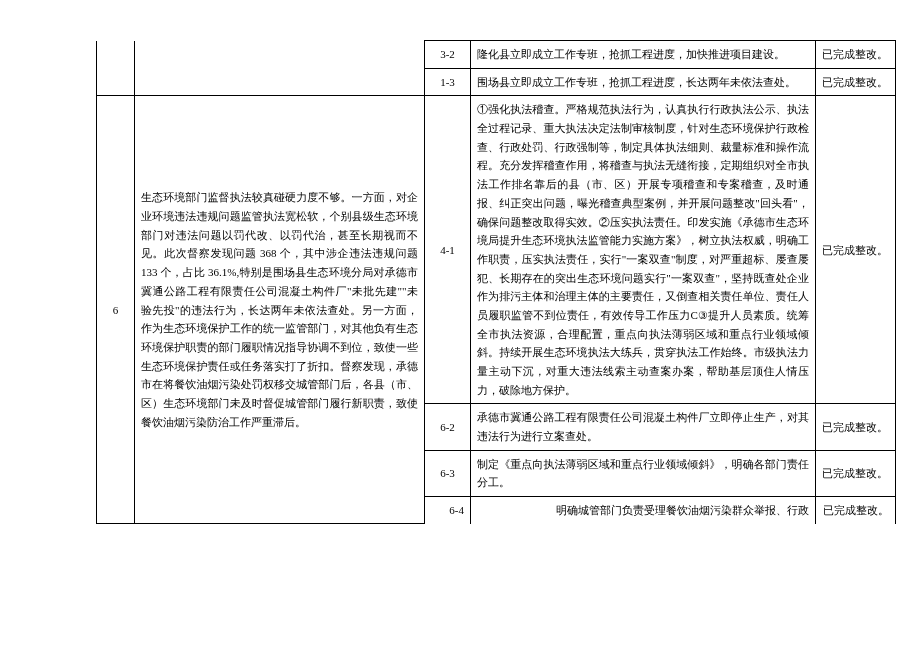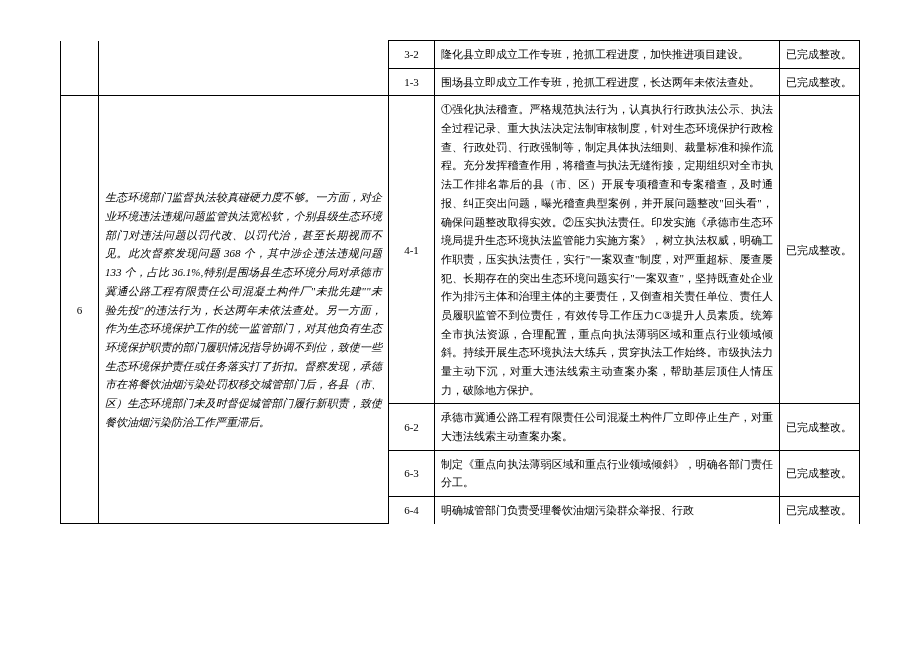--- a/index.html
+++ b/index.html
@@ -12,57 +12,58 @@
       font-size: 12px;
       background: #fff;
       padding: 40px 60px 20px 60px;
       width: 920px;
       height: 651px;
     }
     table {
       border-collapse: collapse;
       width: 100%;
       table-layout: fixed;
+      margin-left: 36px;
     }
     td {
       border: 1px solid #000;
       padding: 4px 6px;
       vertical-align: middle;
       line-height: 1.7;
       font-size: 11px;
     }
     .col-num {
       width: 38px;
       text-align: center;
     }
     .col-desc {
       width: 290px;
       text-align: justify;
       text-justify: inter-ideograph;
-      font-style: italic;
     }
     .col-sub {
       width: 46px;
       text-align: center;
     }
     .col-action {
       width: auto;
       text-align: justify;
       text-justify: inter-ideograph;
       font-family: Liberation Serif, serif;
     }
     .col-status {
       width: 80px;
       text-align: left;
     }
     .no-top {
       border-top: none;
     }
     .no-bottom {
       border-bottom: none;
+      text-align: right;
     }
   </style>
 </head>
 <body>
 
 <table>
   <tbody>
 
     <tr>
       <td class="col-num no-top no-bottom" rowspan="2"></td>
@@ -79,21 +80,21 @@
 
     <tr>
       <td class="col-num" rowspan="4">6</td>
       <td class="col-desc" rowspan="4">生态环境部门监督执法较真碰硬力度不够。一方面，对企业环境违法违规问题监管执法宽松软，个别县级生态环境部门对违法问题以罚代改、以罚代治，甚至长期视而不见。此次督察发现问题 368 个，其中涉企违法违规问题 133 个，占比 36.1%,特别是围场县生态环境分局对承德市冀通公路工程有限责任公司混凝土构件厂"未批先建""未验先投"的违法行为，长达两年未依法查处。另一方面，作为生态环境保护工作的统一监管部门，对其他负有生态环境保护职责的部门履职情况指导协调不到位，致使一些生态环境保护责任或任务落实打了折扣。督察发现，承德市在将餐饮油烟污染处罚权移交城管部门后，各县（市、区）生态环境部门未及时督促城管部门履行新职责，致使餐饮油烟污染防治工作严重滞后。</td>
       <td class="col-sub">4-1</td>
       <td class="col-action">①强化执法稽查。严格规范执法行为，认真执行行政执法公示、执法全过程记录、重大执法决定法制审核制度，针对生态环境保护行政检查、行政处罚、行政强制等，制定具体执法细则、裁量标准和操作流程。充分发挥稽查作用，将稽查与执法无缝衔接，定期组织对全市执法工作排名靠后的县（市、区）开展专项稽查和专案稽查，及时通报、纠正突出问题，曝光稽查典型案例，并开展问题整改"回头看"，确保问题整改取得实效。②压实执法责任。印发实施《承德市生态环境局提升生态环境执法监管能力实施方案》，树立执法权威，明确工作职责，压实执法责任，实行"一案双查"制度，对严重超标、屡查屡犯、长期存在的突出生态环境问题实行"一案双查"，坚持既查处企业作为排污主体和治理主体的主要责任，又倒查相关责任单位、责任人员履职监管不到位责任，有效传导工作压力C③提升人员素质。统筹全市执法资源，合理配置，重点向执法薄弱区域和重点行业领域倾斜。持续开展生态环境执法大练兵，贯穿执法工作始终。市级执法力量主动下沉，对重大违法线索主动查案办案，帮助基层顶住人情压力，破除地方保护。</td>
       <td class="col-status">已完成整改。</td>
     </tr>
     <tr>
       <td class="col-sub">6-2</td>
-      <td class="col-action">承德市冀通公路工程有限责任公司混凝土构件厂立即停止生产，对重大违法线索主动查案办案。</td>
+      <td class="col-action">承德市冀通公路工程有限责任公司混凝土构件厂立即停止生产，对其违法行为进行立案查处。</td>
       <td class="col-status">已完成整改。</td>
     </tr>
     <tr>
       <td class="col-sub">6-3</td>
       <td class="col-action">制定《重点向执法薄弱区域和重点行业领域倾斜》，明确各部门责任分工。</td>
       <td class="col-status">已完成整改。</td>
     </tr>
     <tr>
       <td class="col-sub no-bottom">6-4</td>
       <td class="col-action no-bottom">明确城管部门负责受理餐饮油烟污染群众举报、行政</td>

